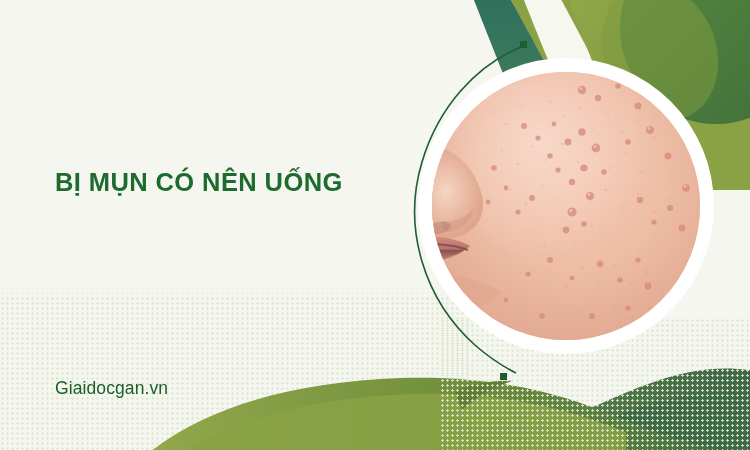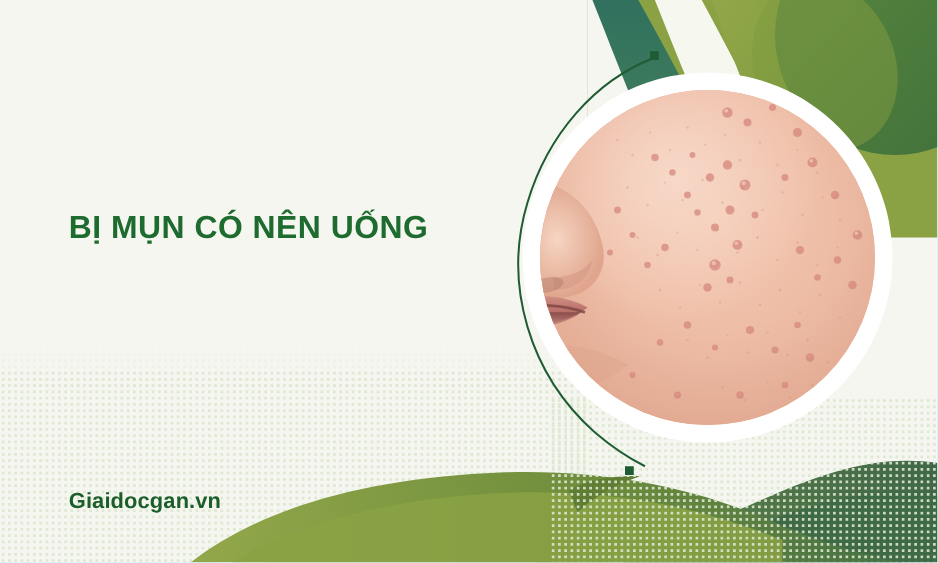--- a/index.html
+++ b/index.html
@@ -8,21 +8,21 @@
     background: #ffffff;
   }
   body {
     font-family: "Liberation Sans", sans-serif;
   }
   #banner {
     position: relative;
     width: 750px;
     height: 450px;
     overflow: hidden;
-    background: #7dd3fc;
+    background: #84cc16;
   }
 
   
   .bg-base {
     position: absolute;
     inset: 0;
     background: #f4f6ef;
   }
 
   
@@ -114,23 +114,22 @@
     font-weight: 700;
     letter-spacing: .4px;
     line-height: 48px;
     white-space: nowrap;
   }
   .brand {
     position: absolute;
     left: 55px;
     top: 378px;
     font-size: 17.5px;
-    font-weight: 700;
+    font-weight: 400;
     letter-spacing: .1px;
-    margin-top: 12px;
   }
 </style>
 </head>
 <body>
 
 <div id="banner">
 
   <div class="bg-base"></div>
   <div class="dot-grid-fade"></div>
   <div class="dot-grid"></div>

